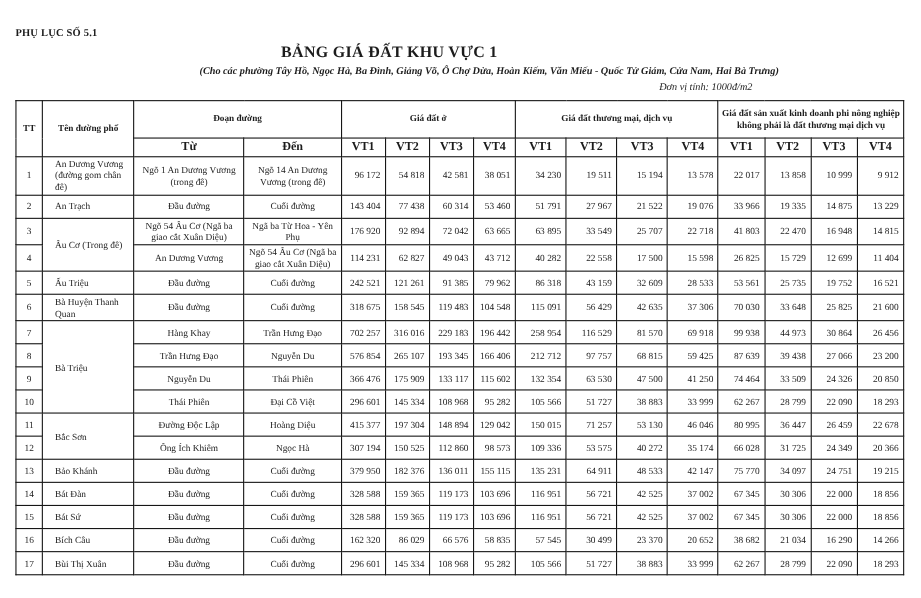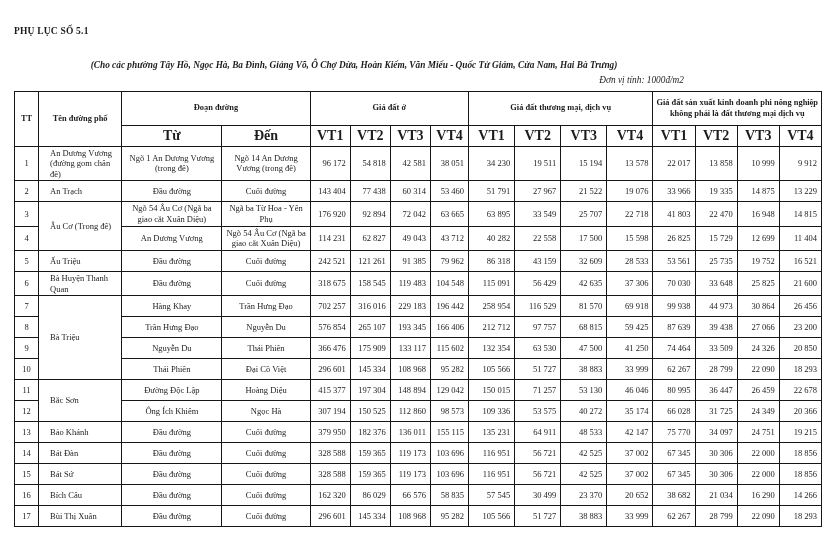--- a/index.html
+++ b/index.html
@@ -15,62 +15,63 @@
   .appendix {
     position: absolute; top: 26px; left: 14px;
     font-size: 9.5px; font-weight: bold; letter-spacing: 0.2px;
   }
   .doc-title {
     position: absolute; top: 40px; left: 0; right: 0;
     text-align: center; font-size: 14.5px; font-weight: bold; letter-spacing: 0.3px;
   }
   .doc-subtitle {
     position: absolute; top: 60px; left: 0; right: 0;
-    text-align: center; font-size: 9.3px; font-weight: bold; font-style: italic;
+    text-align: right; font-size: 9.3px; font-weight: bold; font-style: italic;
   }
   .unit-note {
     position: absolute; top: 75px; right: 24px;
     font-size: 9.3px; font-style: italic;
   }
 
   table.price-table {
     position: absolute; top: 91px; left: 14px;
     width: 808px;
     border-collapse: collapse; table-layout: fixed;
     font-size: 8.5px;
   }
   .price-table th, .price-table td {
     border: 1px solid #161616;
     vertical-align: middle;
     padding: 1px 3px;
     line-height: 1.25;
   }
   .price-table thead th { text-align: center; font-weight: bold; padding: 1px 2px; }
   .price-table thead tr.tier1 th { height: 34px; font-size: 8.4px; }
-  .price-table thead tr.tier2 th { height: 13px; font-size: 14px; }
+  .price-table thead tr.tier2 th { height: 13px; font-size: 11px; }
   .price-table tbody td { height: 21px; }
   td.c-tt   { text-align: center; }
   td.c-street { text-align: left; padding-left: 11px; }
   td.c-seg  { text-align: center; }
   td.c-num  { text-align: right; padding-right: 4px; white-space: nowrap; }
 
   col.w-tt     { width: 24px; }
   col.w-street { width: 83px; }
   col.w-from   { width: 100px; }
   col.w-to     { width: 88px; }
   col.w-o      { width: 40px; }
   col.w-o4     { width: 38px; }
   col.w-tm     { width: 46px; }
   col.w-sx     { width: 42px; }
 </style>
 </head>
 <body>
 
 <div class="sheet">
   <div class="appendix">PHỤ LỤC SỐ 5.1</div>
+  <div class="doc-title">BẢNG GIÁ ĐẤT KHU VỰC 1</div>
   <div class="doc-subtitle">(Cho các phường Tây Hồ, Ngọc Hà, Ba Đình, Giảng Võ, Ô Chợ Dừa, Hoàn Kiếm, Văn Miếu - Quốc Tử Giám, Cửa Nam, Hai Bà Trưng)</div>
   <div class="unit-note">Đơn vị tính: 1000đ/m2</div>
 
   <table class="price-table">
     <colgroup>
       <col class="w-tt">
         <col class="w-street">
         <col class="w-from">
         <col class="w-to">
       <col class="w-o">

